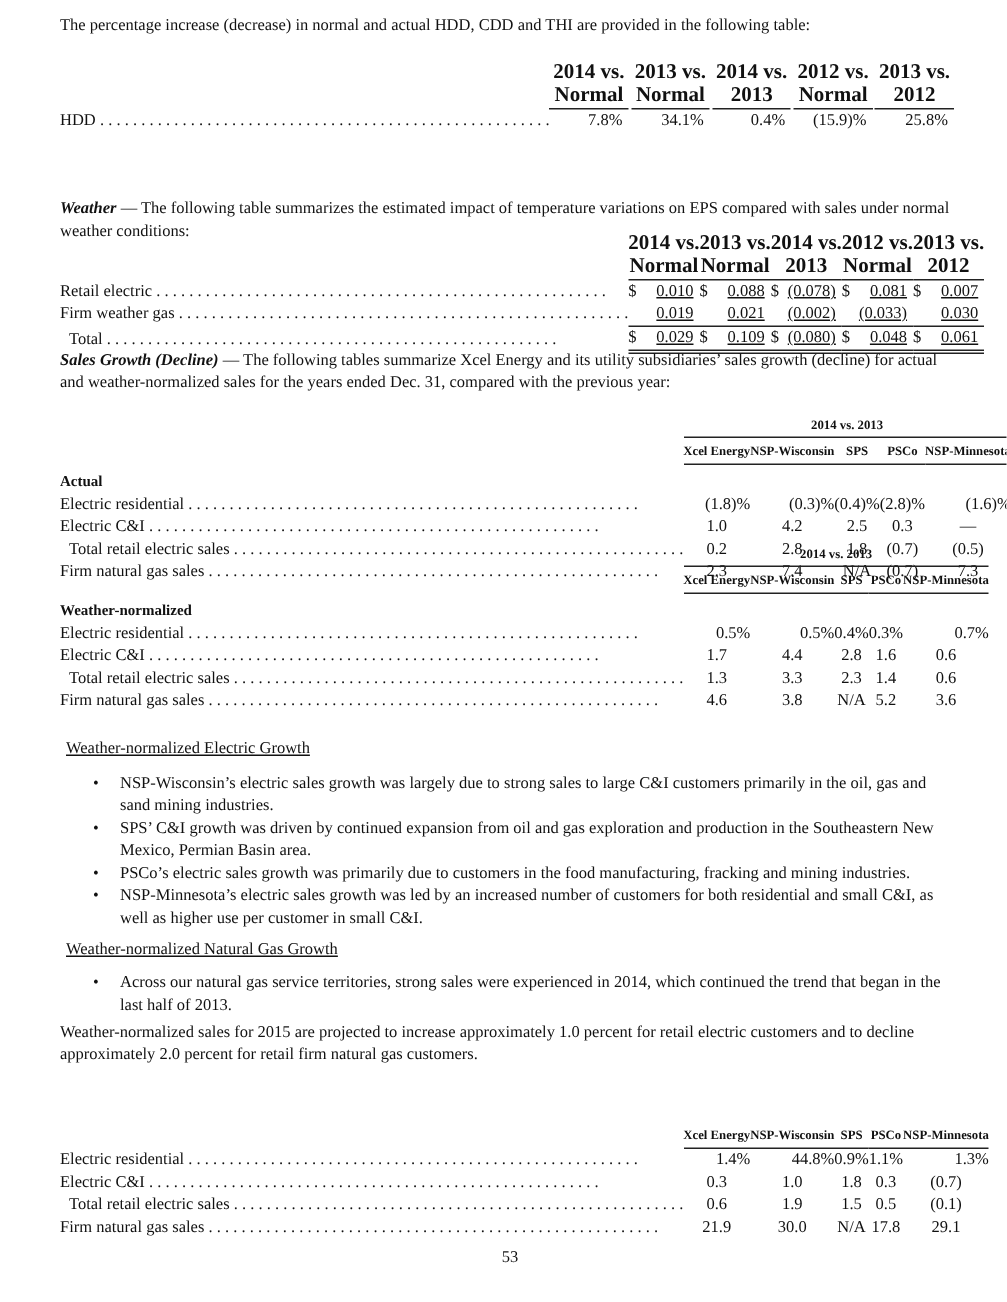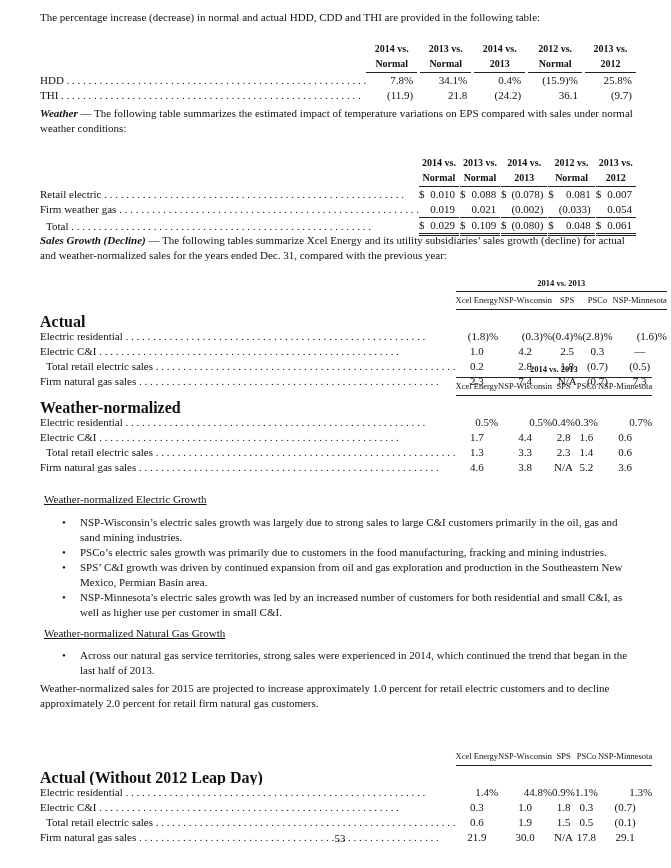--- a/index.html
+++ b/index.html
@@ -10,48 +10,48 @@
   .page { position: absolute; left: 40px; top: 0; width: 596px; }
   p { margin: 0; line-height: 15px; }
   .intro1 { position: absolute; top: 10px; left: 0; }
   .bi { font-weight: bold; font-style: italic; }
 
   
   table.fin { border-collapse: separate; border-spacing: 0; position: absolute; left: 0; font-size: 11px; }
   table.fin td { padding: 0; height: 15px; line-height: 15px; white-space: nowrap; }
   .lbl { width: 267px; overflow: hidden; }
   .lbl .dots::after { content: " . . . . . . . . . . . . . . . . . . . . . . . . . . . . . . . . . . . . . . . . . . . . . . . . . . . . . . ."; }
-  .colhd { font-family: "Liberation Serif", serif; font-weight: bold; font-size: 10px; line-height: 9px; text-align: center; vertical-align: bottom; border-bottom: 1.5px solid #222; padding-bottom: 1px !important; }
+  .colhd { font-family: "Liberation Serif", serif; font-weight: bold; font-size: 14px; line-height: 9px; text-align: center; vertical-align: bottom; border-bottom: 1.5px solid #222; padding-bottom: 1px !important; }
   .gap { width: 6px; }
   .num { text-align: right; padding-right: 4px !important; }
   .cur { text-align: left; width: 12px; }
   .indent { padding-left: 6px !important; }
   .tot-top td.c { border-top: 1px solid #222; }
   .tot-bot td.c { border-bottom: 3px double #222; }
 
   
   #t1 { top: 41px; }
   #t1 .c { width: 66px; }
 
   
   #t2 { top: 155px; }
-  #t2 .cw { width: 60px; }
-
-  .wx { position: absolute; top: 106px; left: 0; width: 600px; }
+  #t2 .cw { width: 60px; text-decoration: underline; }
+
+  .wx { position: absolute; top: 132px; left: 0; width: 600px; }
   .sg { position: absolute; top: 233px; left: 0; width: 600px; }
 
   
   table.sales { border-collapse: separate; border-spacing: 0; position: absolute; left: 0; font-size: 11px; }
   table.sales td { padding: 0; height: 15px; line-height: 15px; white-space: nowrap; }
   table.sales .lbl { width: 208px; }
   table.sales .sc { width: 73px; text-align: right; padding-right: 4px; }
   table.sales .sgap { width: 5px; }
   .grp { text-align: center; font-weight: bold; font-size: 8.5px; border-bottom: 1.5px solid #222; }
-  .shd { text-align: center !important; font-weight: normal; font-size: 8.5px; border-bottom: 1.5px solid #222; padding-right: 0 !important; height: 17px !important; }
-  .sect { font-weight: bold; font-size: 16px; height: 19px !important; vertical-align: bottom; }
+  .shd { text-align: center !important; font-weight: bold; font-size: 8.5px; border-bottom: 1.5px solid #222; padding-right: 0 !important; height: 17px !important; }
+  .sect { font-weight: bold; font-size: 10px; height: 19px !important; vertical-align: bottom; }
   .na { text-align: center !important; padding-right: 0 !important; }
   .pctfix { padding-right: 0 !important; }
 
   #t3 { top: 276px; }
   #t4 { top: 362px; }
   #t5 { top: 748px; }
 
   .subhead { position: absolute; left: 4px; text-decoration: underline; text-align: center; }
   #sh1 { top: 492px; }
   #sh2 { top: 626px; }
@@ -89,32 +89,20 @@
       <td class="num">7.8%</td>
           <td></td>
       <td class="num">34.1%</td>
           <td></td>
       <td class="num">0.4%</td>
           <td></td>
       <td class="num">(15.9)%</td>
           <td></td>
       <td class="num">25.8%</td>
     </tr>
-    <tr>
-      <td class="lbl"><span>THI</span><span class="dots"></span></td>
-      <td class="num">(11.9)</td>
-          <td></td>
-      <td class="num">21.8</td>
-          <td></td>
-      <td class="num">(24.2)</td>
-          <td></td>
-      <td class="num">36.1</td>
-          <td></td>
-      <td class="num">(9.7)</td>
-    </tr>
   </tbody>
     </table>
 
   <p class="wx"><span class="bi">Weather</span><span> — The following table summarizes the estimated impact of temperature variations on EPS compared with sales under normal weather conditions:</span></p>
 
   <table class="fin" id="t2">
     <tbody>
         <tr>
       <td class="lbl"></td>
       <td class="colhd" colspan="2"><span>2014 vs.</span><br><span>Normal</span></td>
@@ -152,21 +140,21 @@
       <td class="cur"></td>
           <td class="num cw">0.021</td>
           <td></td>
       <td class="cur"></td>
           <td class="num cw">(0.002)</td>
           <td></td>
       <td class="cur"></td>
           <td class="num cw">(0.033)</td>
           <td></td>
       <td class="cur"></td>
-          <td class="num cw">0.054</td>
+          <td class="num cw">0.030</td>
     </tr>
     <tr class="tot-top tot-bot">
       <td class="lbl indent"><span>Total</span><span class="dots"></span></td>
       <td class="cur c">$</td>
           <td class="num cw c">0.029</td>
           <td></td>
       <td class="cur c">$</td>
           <td class="num cw c">0.109</td>
           <td></td>
       <td class="cur c">$</td>
@@ -325,22 +313,22 @@
       <td class="sc na">5.2</td>
           <td></td>
       <td class="sc na">3.6</td>
     </tr>
   </tbody>
     </table>
 
   <p class="subhead" id="sh1">Weather-normalized Electric Growth</p>
   <ul class="bul" id="b1">
     <li>NSP-Wisconsin’s electric sales growth was largely due to strong sales to large C&amp;I customers primarily in the oil, gas and sand mining industries.</li>
+    <li>SPS’ C&amp;I growth was driven by continued expansion from oil and gas exploration and production in the Southeastern New Mexico, Permian Basin area.</li>
     <li>PSCo’s electric sales growth was primarily due to customers in the food manufacturing, fracking and mining industries.</li>
-    <li>SPS’ C&amp;I growth was driven by continued expansion from oil and gas exploration and production in the Southeastern New Mexico, Permian Basin area.</li>
     <li>NSP-Minnesota’s electric sales growth was led by an increased number of customers for both residential and small C&amp;I, as well as higher use per customer in small C&amp;I.</li>
   </ul>
 
   <p class="subhead" id="sh2">Weather-normalized Natural Gas Growth</p>
   <ul class="bul" id="b2">
     <li>Across our natural gas service territories, strong sales were experienced in 2014, which continued the trend that began in the last half of 2013.</li>
   </ul>
 
   <p class="proj">Weather-normalized sales for 2015 are projected to increase approximately 1.0 percent for retail electric customers and to decline approximately 2.0 percent for retail firm natural gas customers.</p>
 
@@ -352,24 +340,20 @@
           <td class="sgap"></td>
       <td class="sc shd">NSP-Wisconsin</td>
           <td class="sgap"></td>
       <td class="sc shd">SPS</td>
           <td class="sgap"></td>
       <td class="sc shd">PSCo</td>
           <td class="sgap"></td>
       <td class="sc shd">NSP-Minnesota</td>
     </tr>
     <tr>
-          <td class="lbl sect">Actual (Without 2012 Leap Day)</td>
-          <td colspan="9"></td>
-        </tr>
-    <tr>
       <td class="lbl"><span>Electric residential</span><span class="dots"></span></td>
       <td class="sc pctfix">1.4%</td>
           <td></td>
       <td class="sc pctfix">44.8%</td>
           <td></td>
       <td class="sc pctfix">0.9%</td>
           <td></td>
       <td class="sc pctfix">1.1%</td>
           <td></td>
       <td class="sc pctfix">1.3%</td>

